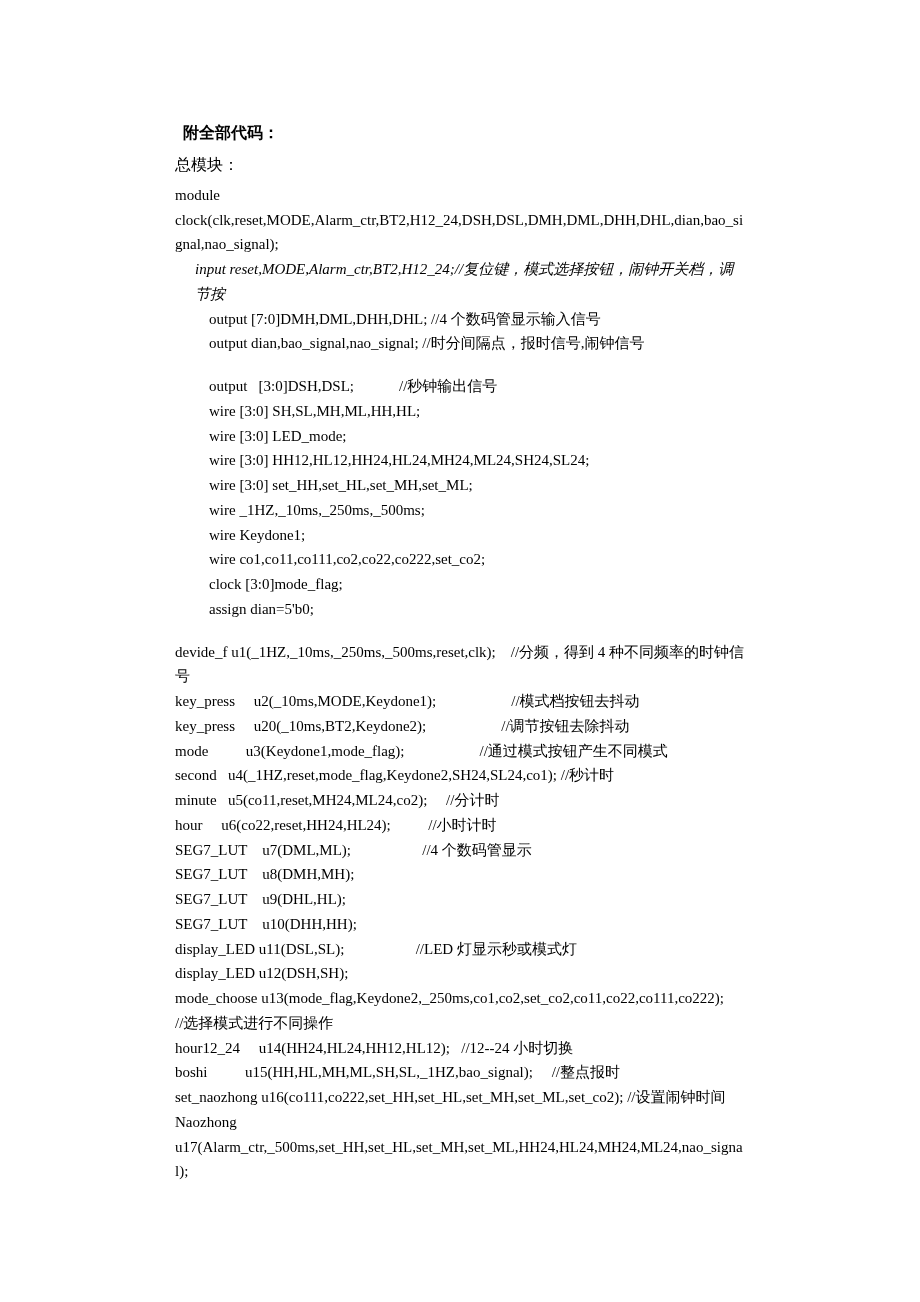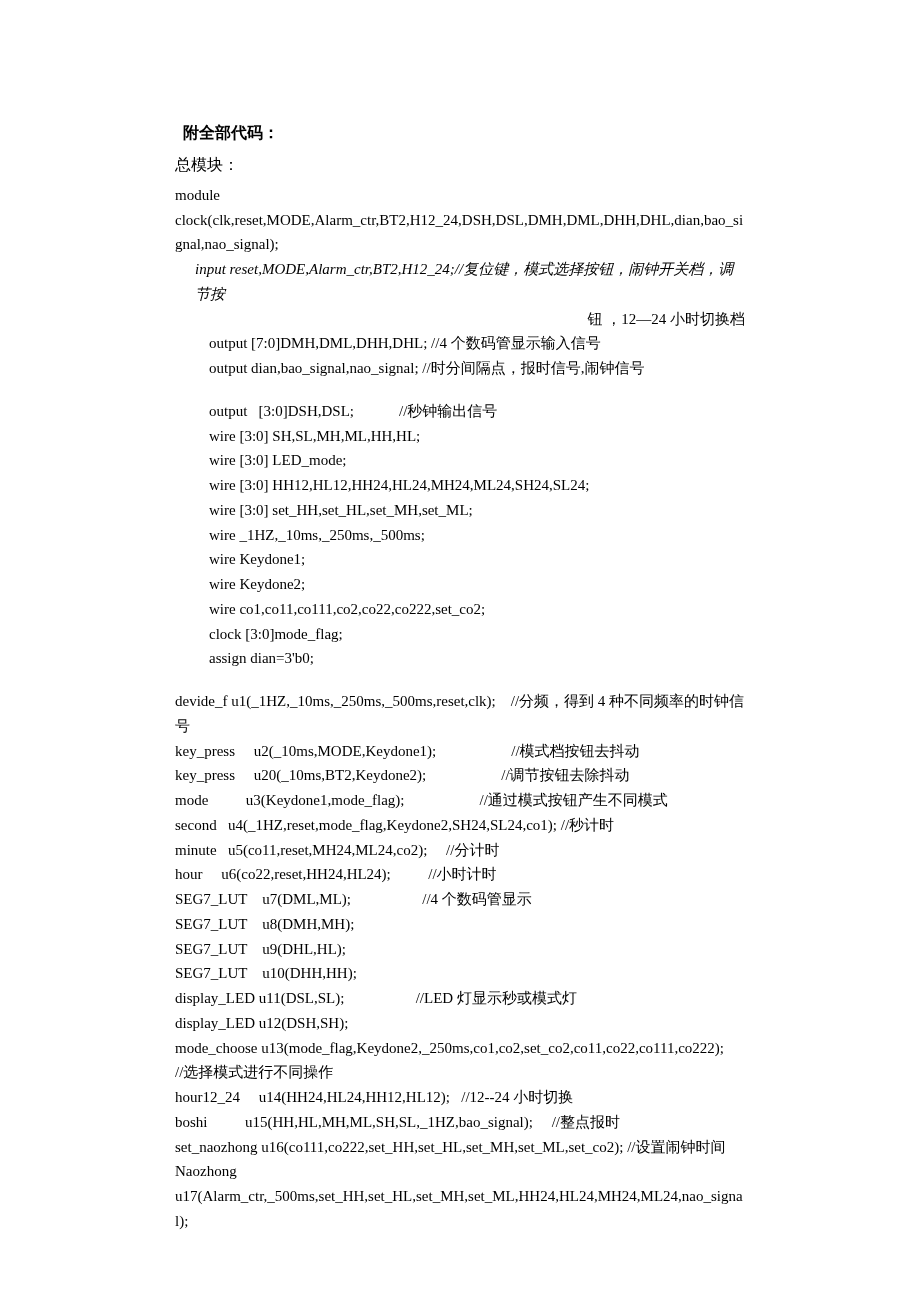--- a/index.html
+++ b/index.html
@@ -43,35 +43,33 @@
 </head>
 <body>
 
 <div class="page">
   <div class="title">附全部代码：</div>
   <div class="subtitle">总模块：</div>
   <div id="body-lines">
       <div class="line">module</div>
       <div class="line">clock(clk,reset,MODE,Alarm_ctr,BT2,H12_24,DSH,DSL,DMH,DML,DHH,DHL,dian,bao_signal,nao_signal);</div>
       <div class="line indent2">input reset,MODE,Alarm_ctr,BT2,H12_24;//复位键，模式选择按钮，闹钟开关档，调节按</div>
-      <div class="line right-note">钮 ，12—24 小时切换档</div>
       <div class="line indent1">output [7:0]DMH,DML,DHH,DHL; //4 个数码管显示输入信号</div>
       <div class="line indent1">output dian,bao_signal,nao_signal; //时分间隔点，报时信号,闹钟信号</div>
       <div class="blank"></div>
       <div class="line indent1">output   [3:0]DSH,DSL;            //秒钟输出信号</div>
       <div class="line indent1">wire [3:0] SH,SL,MH,ML,HH,HL;</div>
       <div class="line indent1">wire [3:0] LED_mode;</div>
       <div class="line indent1">wire [3:0] HH12,HL12,HH24,HL24,MH24,ML24,SH24,SL24;</div>
       <div class="line indent1">wire [3:0] set_HH,set_HL,set_MH,set_ML;</div>
       <div class="line indent1">wire _1HZ,_10ms,_250ms,_500ms;</div>
       <div class="line indent1">wire Keydone1;</div>
-      <div class="line indent1">wire Keydone2;</div>
       <div class="line indent1">wire co1,co11,co111,co2,co22,co222,set_co2;</div>
       <div class="line indent1">clock [3:0]mode_flag;</div>
-      <div class="line indent1">assign dian=3'b0;</div>
+      <div class="line indent1">assign dian=5'b0;</div>
       <div class="blank"></div>
       <div class="line">devide_f u1(_1HZ,_10ms,_250ms,_500ms,reset,clk);    //分频，得到 4 种不同频率的时钟信号</div>
       <div class="line">key_press     u2(_10ms,MODE,Keydone1);                    //模式档按钮去抖动</div>
       <div class="line">key_press     u20(_10ms,BT2,Keydone2);                    //调节按钮去除抖动</div>
       <div class="line">mode          u3(Keydone1,mode_flag);                    //通过模式按钮产生不同模式</div>
       <div class="line">second   u4(_1HZ,reset,mode_flag,Keydone2,SH24,SL24,co1); //秒计时</div>
       <div class="line">minute   u5(co11,reset,MH24,ML24,co2);     //分计时</div>
       <div class="line">hour     u6(co22,reset,HH24,HL24);          //小时计时</div>
       <div class="line">SEG7_LUT    u7(DML,ML);                   //4 个数码管显示</div>
       <div class="line">SEG7_LUT    u8(DMH,MH);</div>

